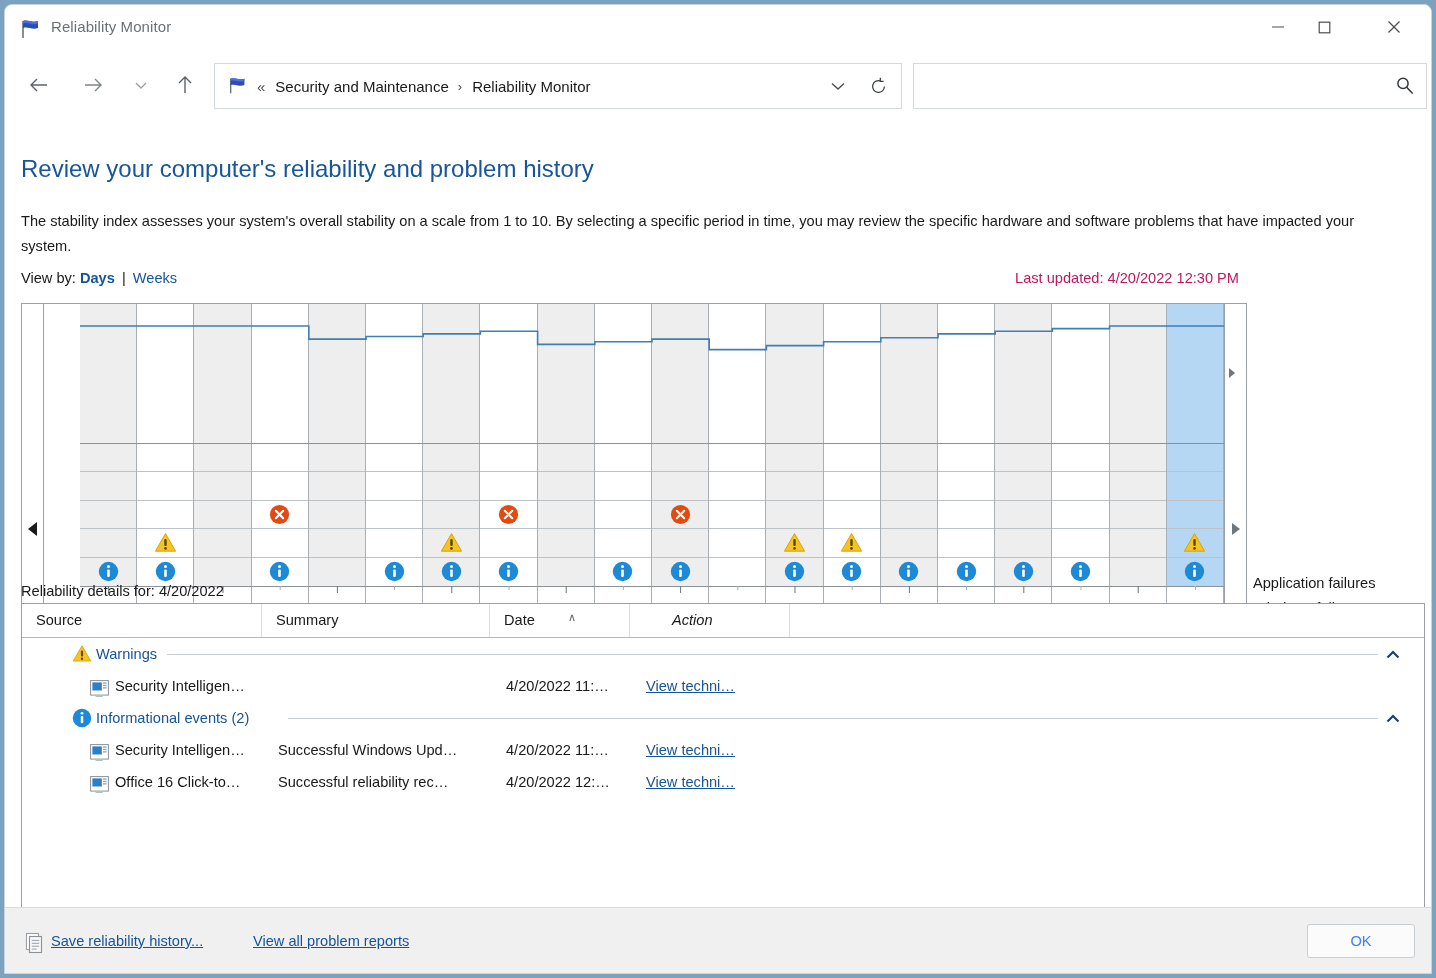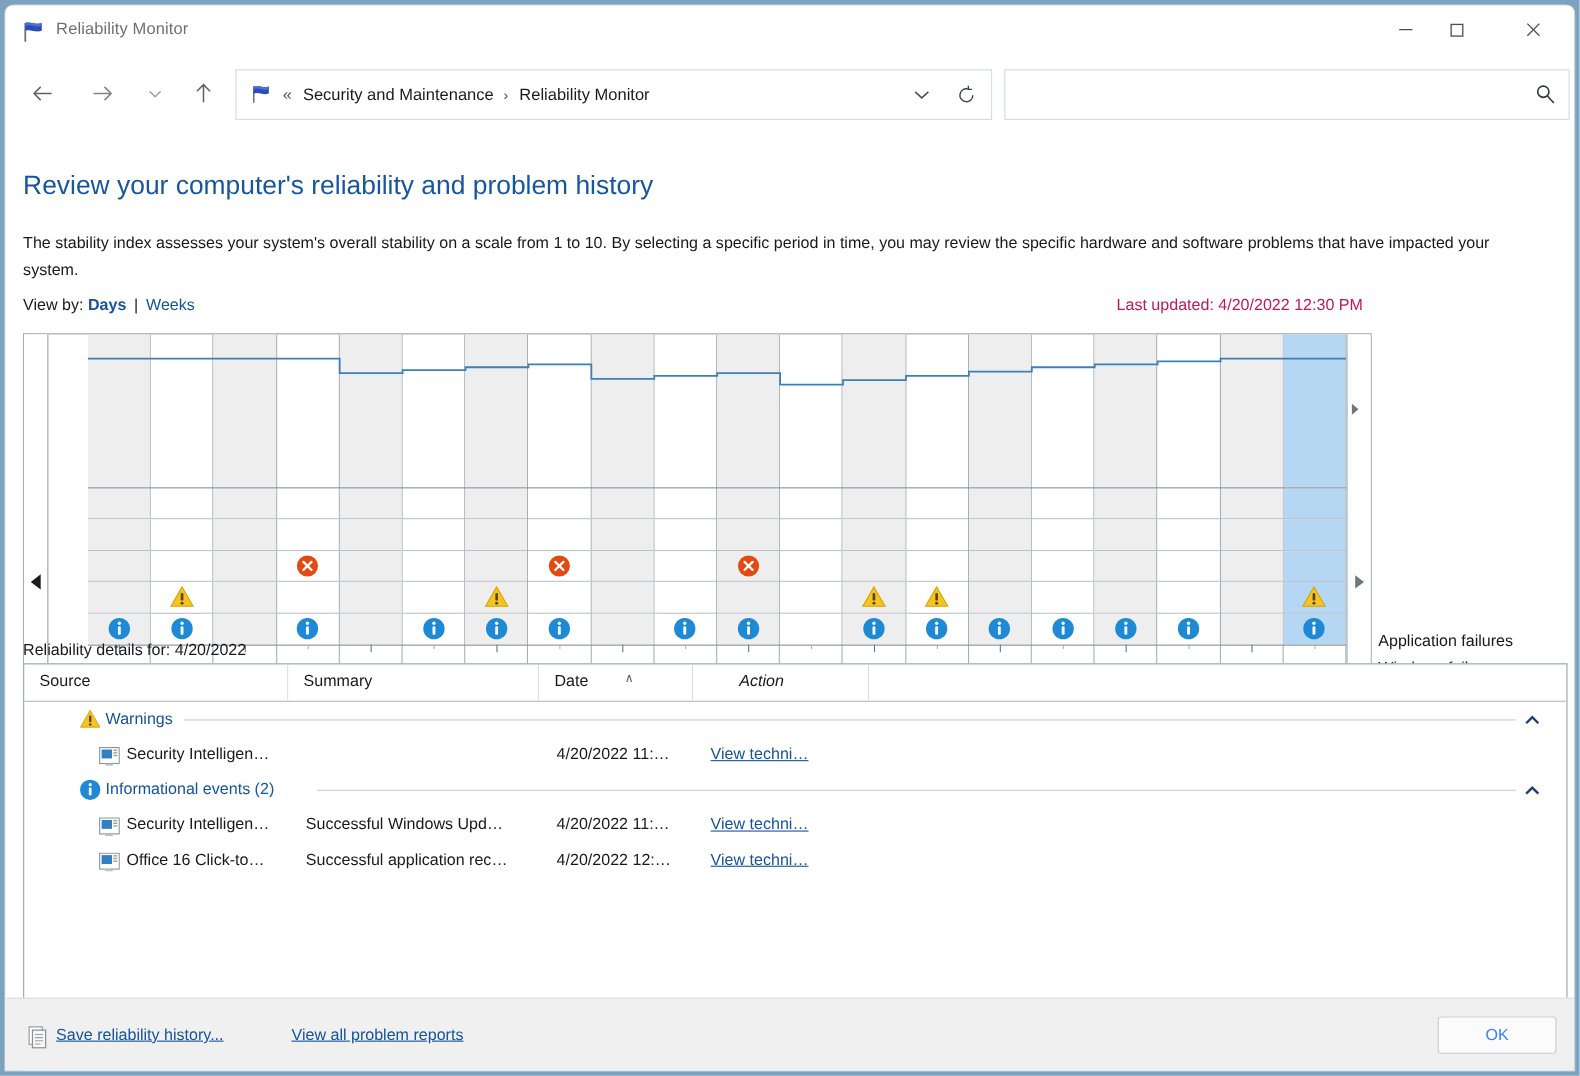--- a/index.html
+++ b/index.html
@@ -204,21 +204,21 @@
   
   .footer {
     position:absolute; left:0; bottom:0; width:100%; height:66px;
     background:#f0f0f0; border-top:1px solid #dcdcdc;
   }
   .foot-doc { position:absolute; left:20px; top:24px; width:20px; height:22px; }
   .foot-link {
     position:absolute; top:25px; font-size:14.6px; color:#15539b; white-space:nowrap;
   }
   #foot-save { left:46px; }
-  #foot-reports { left:260px; }
+  #foot-reports { left:248px; }
   .okbtn {
     position:absolute; right:16px; top:16px; width:108px; height:34px;
     border:1px solid #c9ced3; background:#fbfbfb; border-radius:3px;
     font-size:14.6px; color:#3b82f6; font-family:inherit;
     display:flex; align-items:center; justify-content:center;
   }
 </style>
 </head>
 <body>
 
@@ -793,21 +793,21 @@
               <span class="ei"><svg width="19" height="18" viewBox="0 0 19 18">
                   <rect x="0.6" y="0.6" width="17.8" height="14.5" fill="#ffffff" stroke="#8b9197" stroke-width="1"></rect>
                   <rect x="2.4" y="2.4" width="9.4" height="8.1" fill="#2e7fc4"></rect>
                   <rect x="13" y="2.4" width="3.6" height="1.3" fill="#9aa0a6"></rect>
                   <rect x="13" y="4.8" width="3.6" height="1.3" fill="#9aa0a6"></rect>
                   <rect x="13" y="7.2" width="3.6" height="1.3" fill="#9aa0a6"></rect>
                   <rect x="5.6" y="15.2" width="7" height="1.8" fill="#b9bfc4"></rect>
                 </svg></span>
               <span class="et">Office 16 Click-to…</span>
             </div>
-            <div class="cell-sum">Successful application rec…</div>
+            <div class="cell-sum">Successful reliability rec…</div>
             <div class="cell-date">4/20/2022 12:…</div>
             <a class="cell-act" href="#">View techni…</a>
           </div>
         </div>
     </div>
   </div>
 
   <div class="footer">
     <span class="foot-doc">
       <svg width="20" height="22" viewBox="0 0 20 22">

